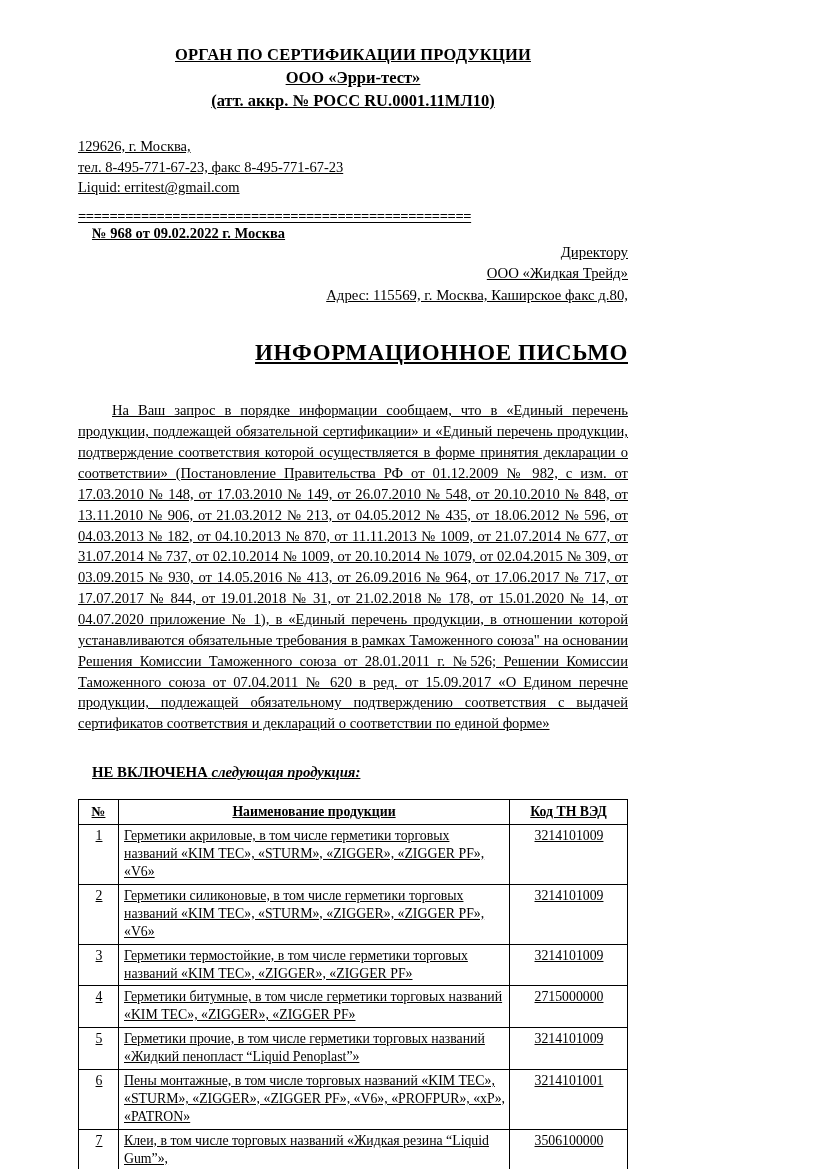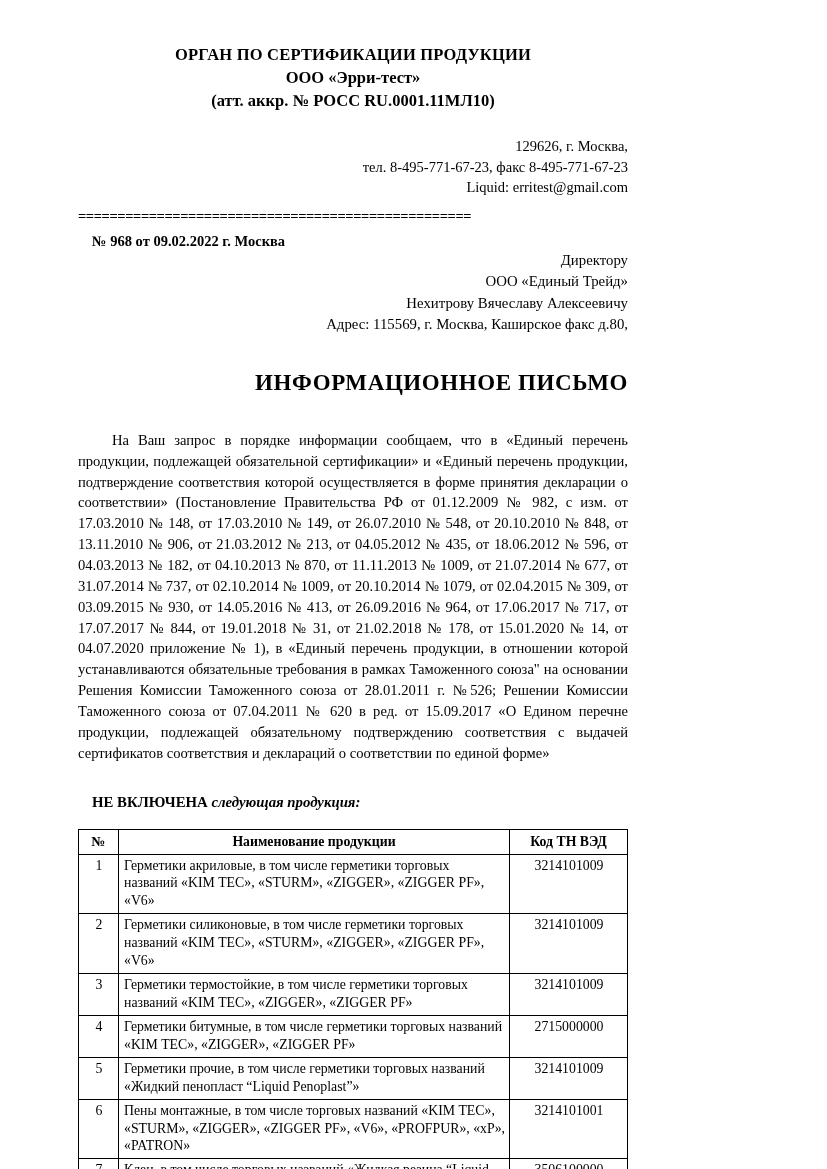--- a/index.html
+++ b/index.html
@@ -13,51 +13,52 @@
     font-family: "Liberation Serif", serif;
     color: #000000;
     overflow: hidden;
   }
   .page {
     position: relative;
     width: 700px;
     height: 1169px;
     box-sizing: border-box;
     padding: 40px 72px 0 78px;
+    text-decoration: underline;
   }
   .header-block {
     text-align: center;
     font-weight: bold;
     font-size: 16.5px;
     line-height: 1.38;
     margin-top: 4px;
   }
   .header-line-1 { letter-spacing: 0.2px; }
   .header-line-2 { }
   .header-line-3 { }
 
   .contacts {
     margin-top: 24px;
     font-size: 14.5px;
     line-height: 1.42;
-    text-align: right;
+    text-align: left;
   }
   .contacts div { white-space: pre; }
 
   .divider {
     margin-top: 10px;
     font-size: 14.5px;
     letter-spacing: -0.4px;
     font-weight: bold;
     white-space: nowrap;
     overflow: hidden;
   }
 
   .docnum {
-    margin-top: 8px;
+    margin-top: 0;
     font-size: 14.5px;
     font-weight: bold;
     padding-left: 14px;
   }
 
   .addressee {
     text-align: right;
     font-size: 14.8px;
     line-height: 1.45;
   }
@@ -126,22 +127,21 @@
     <div>тел. 8-495-771-67-23, факс 8-495-771-67-23</div>
     <div>Liquid: erritest@gmail.com</div>
   </div>
 
   <div class="divider">==================================================</div>
 
   <div class="docnum">№ 968 от 09.02.2022  г. Москва</div>
 
   <div class="addressee">
     <div>Директору</div>
-    <div>ООО «Единый Трейд»</div>
-    <div>Нехитрову Вячеславу Алексеевичу</div>
+    <div>ООО «Жидкая Трейд»</div>
     <div>Адрес: 115569, г. Москва, Каширское факс д.80,</div>
   </div>
 
   <div class="title">ИНФОРМАЦИОННОЕ ПИСЬМО</div>
 
   <div class="body-text">На Ваш запрос в порядке информации сообщаем, что в «Единый перечень продукции, подлежащей обязательной сертификации» и «Единый перечень продукции, подтверждение соответствия которой осуществляется в форме принятия декларации о соответствии» (Постановление Правительства РФ от 01.12.2009 № 982, с изм. от 17.03.2010 № 148, от 17.03.2010 № 149, от 26.07.2010 № 548, от 20.10.2010 № 848, от 13.11.2010 № 906, от 21.03.2012 № 213, от 04.05.2012 № 435, от 18.06.2012 № 596, от 04.03.2013 № 182, от 04.10.2013 № 870, от 11.11.2013 № 1009, от 21.07.2014 № 677, от 31.07.2014 № 737, от 02.10.2014 № 1009, от 20.10.2014 № 1079, от 02.04.2015 № 309, от 03.09.2015 № 930, от 14.05.2016 № 413, от 26.09.2016 № 964, от 17.06.2017 № 717, от 17.07.2017 № 844, от 19.01.2018 № 31, от 21.02.2018 № 178, от 15.01.2020 № 14, от 04.07.2020 приложение № 1), в «Единый перечень продукции, в отношении которой устанавливаются обязательные требования в рамках Таможенного союза" на основании Решения Комиссии Таможенного союза от 28.01.2011 г. №526; Решении Комиссии Таможенного союза от 07.04.2011 № 620 в ред. от 15.09.2017 «О Едином перечне продукции, подлежащей обязательному подтверждению соответствия с выдачей сертификатов соответствия и деклараций о соответствии по единой форме»</div>
 
   <div class="not-included">
     <b>НЕ ВКЛЮЧЕНА</b>
     <i>следующая продукция:</i>

